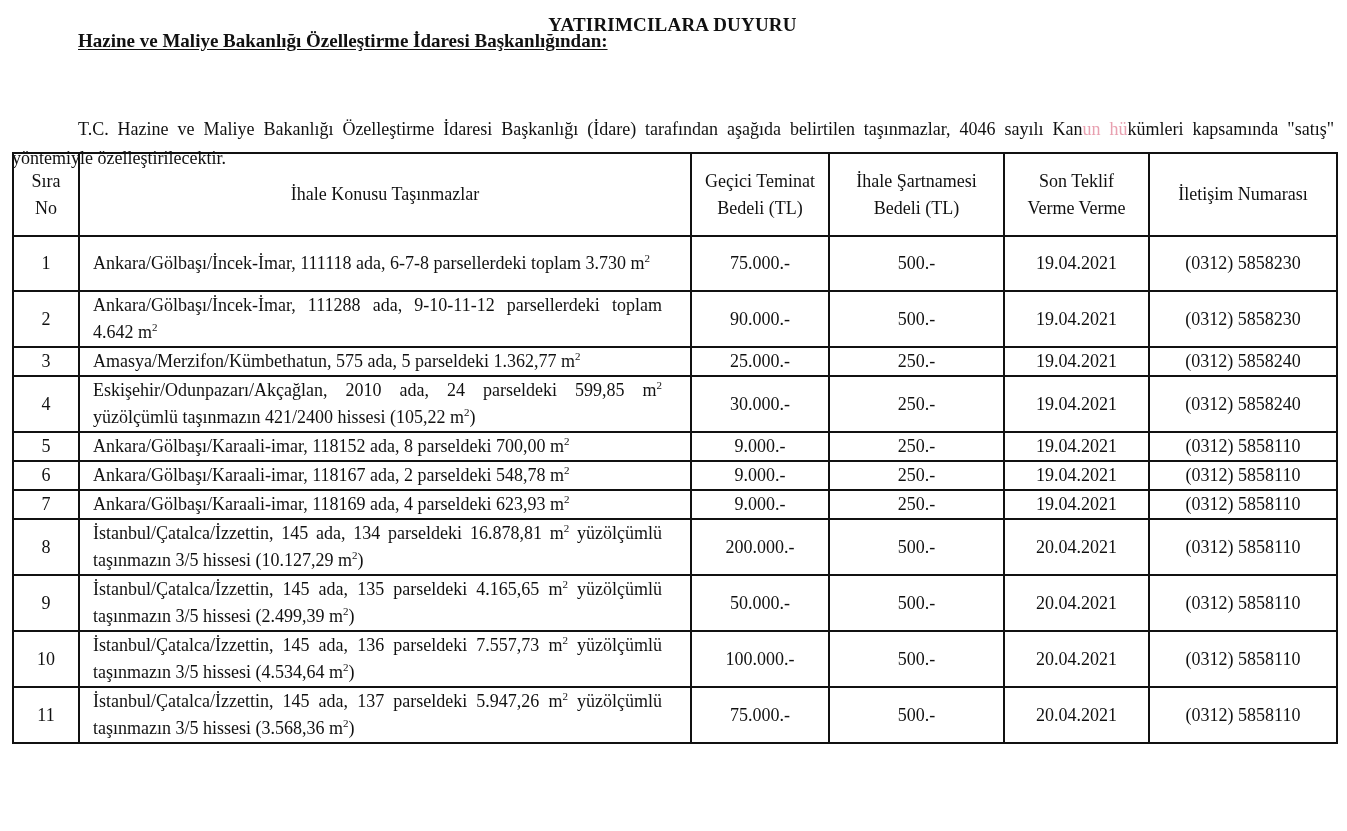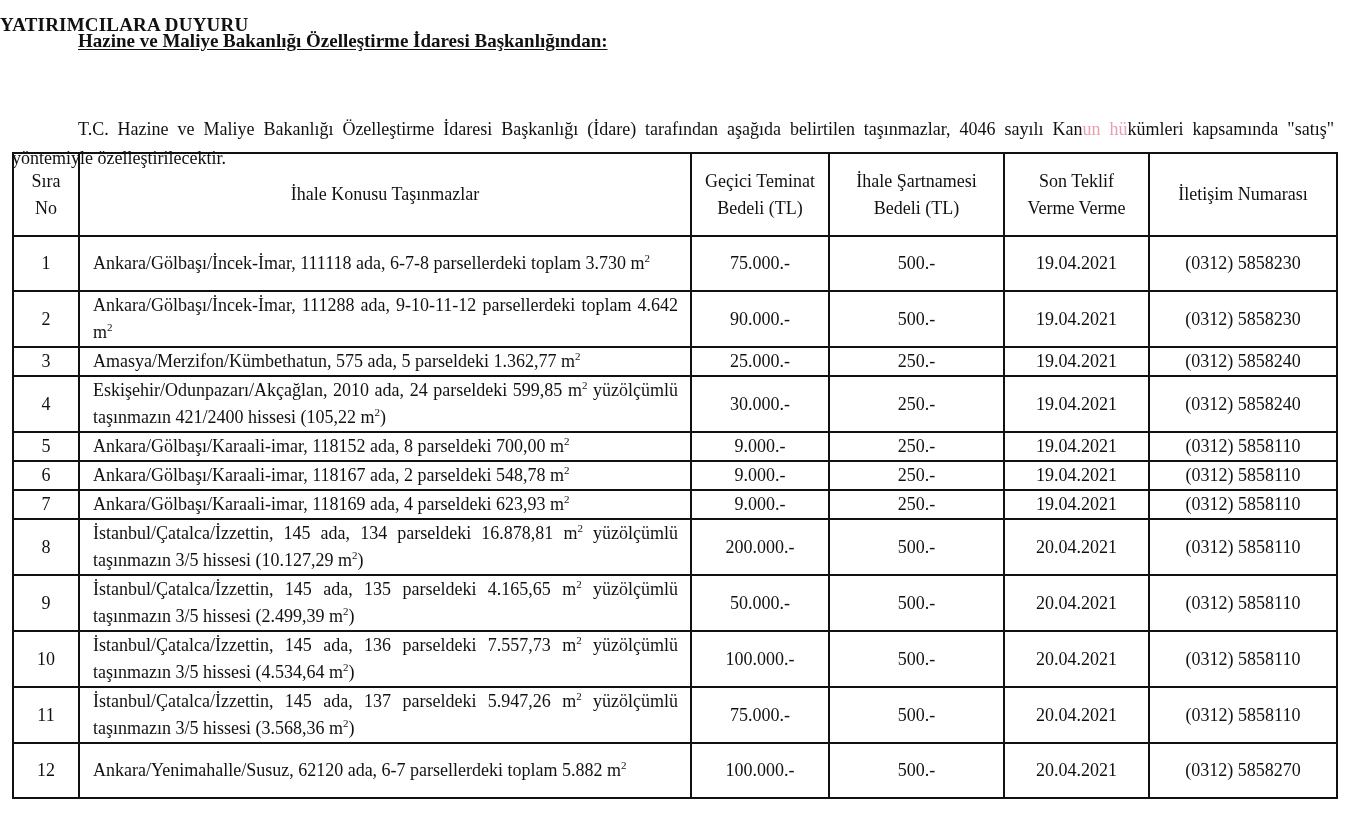--- a/index.html
+++ b/index.html
@@ -13,20 +13,21 @@
       position: relative;
       overflow: hidden;
       font-family: "Liberation Serif", "DejaVu Serif", serif;
       color: #111111;
     }
     .title {
       position: absolute;
       top: 14px;
       left: 0;
       width: 1345px;
+      text-align: center;
       font-weight: bold;
       font-size: 19px;
       letter-spacing: 0.2px;
     }
     .subtitle {
       position: absolute;
       top: 30px;
       left: 78px;
       font-weight: bold;
       font-size: 19px;
@@ -67,21 +68,21 @@
       line-height: 27px;
       height: 81px;
     }
     table.main td {
       text-align: center;
       line-height: 27px;
     }
     table.main td.desc {
       text-align: justify;
       text-align-last: left;
-      padding: 0 12px 0 13px;
+      padding: 0 28px 0 13px;
     }
     tr.two-line td { height: 53px; }
     tr.one-line td { height: 25px; }
     sup { font-size: 11px; line-height: 0; vertical-align: 7px; }
   </style>
 </head>
 <body>
 
 <div class="title">YATIRIMCILARA DUYURU</div>
 <div class="subtitle">Hazine ve Maliye Bakanlığı Özelleştirme İdaresi Başkanlığından:</div>
@@ -188,22 +189,14 @@
         <td>(0312) 5858110</td>
       </tr>
       <tr class="two-line">
         <td>11</td>
         <td class="desc"><span>İstanbul/Çatalca/İzzettin, 145 ada, 137 parseldeki 5.947,26 m</span><sup>2</sup><span> yüzölçümlü taşınmazın 3/5 hissesi (3.568,36 m</span><sup>2</sup><span>)</span></td>
         <td>75.000.-</td>
         <td>500.-</td>
         <td>20.04.2021</td>
         <td>(0312) 5858110</td>
       </tr>
-      <tr class="two-line">
-        <td>12</td>
-        <td class="desc"><span>Ankara/Yenimahalle/Susuz, 62120 ada, 6-7 parsellerdeki toplam 5.882 m</span><sup>2</sup></td>
-        <td>100.000.-</td>
-        <td>500.-</td>
-        <td>20.04.2021</td>
-        <td>(0312) 5858270</td>
-      </tr>
     </tbody>
 </table>
 
 </body></html>

